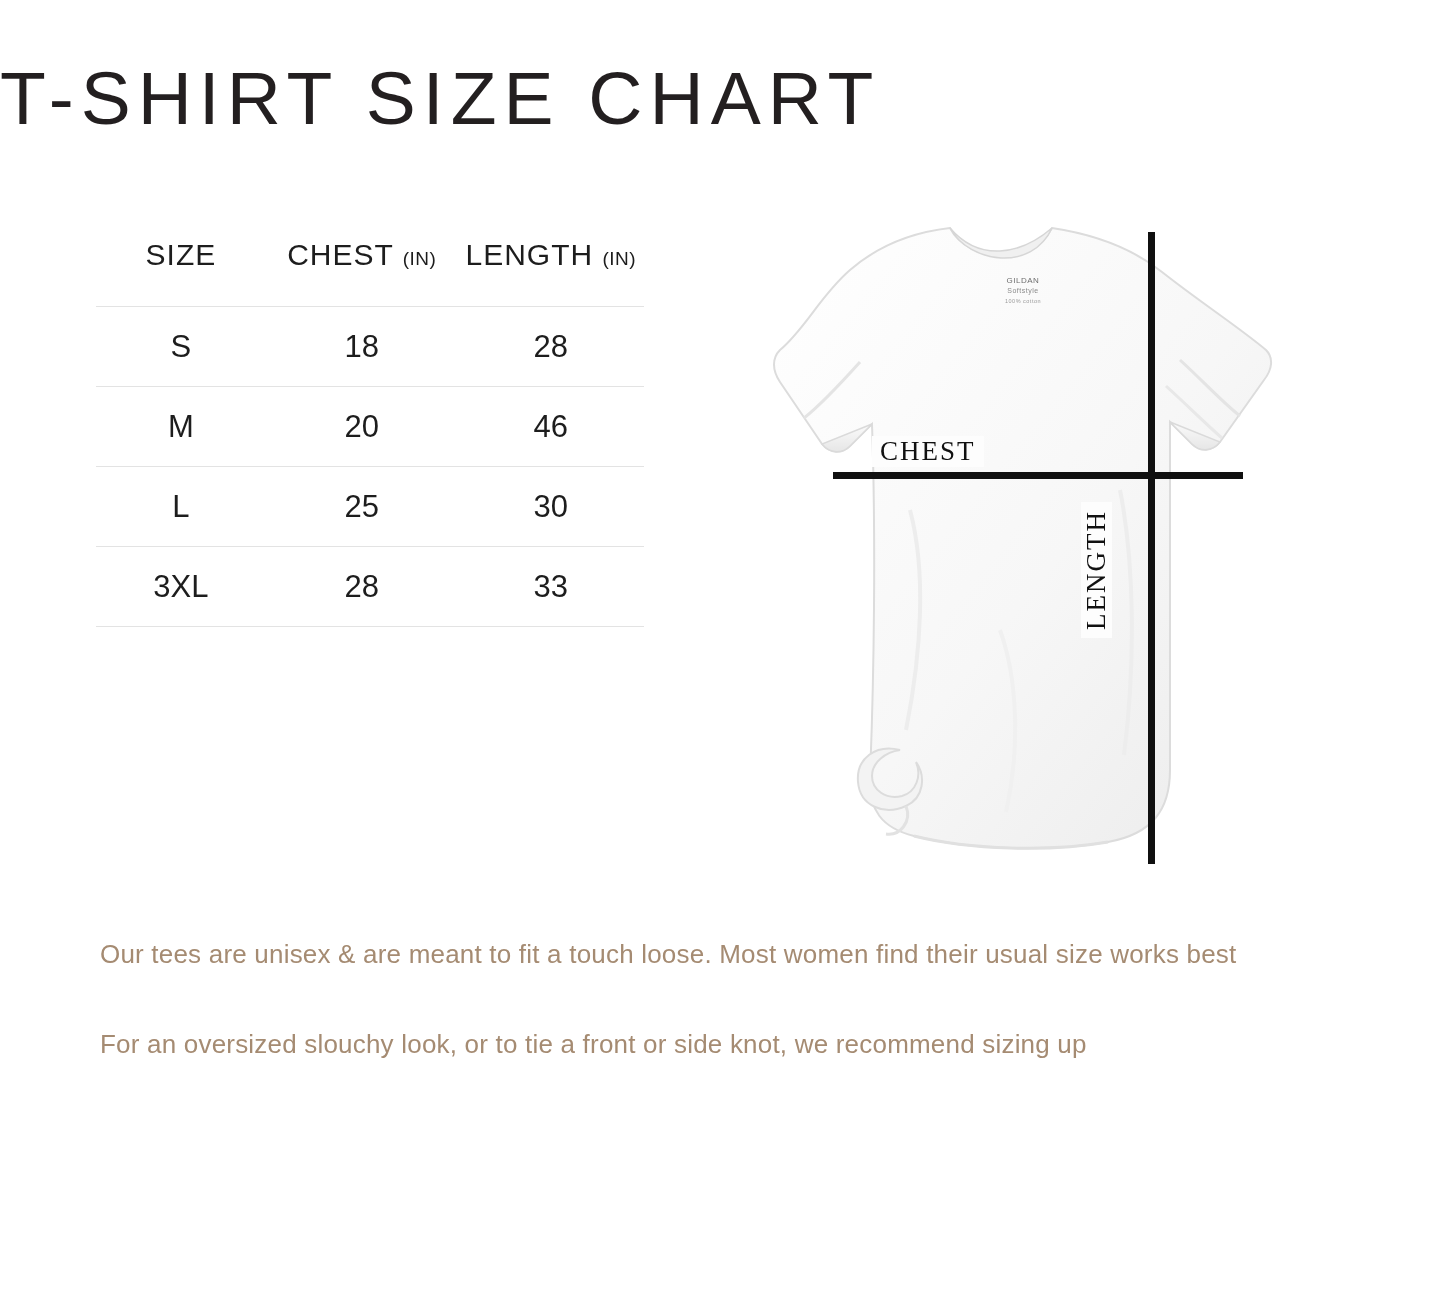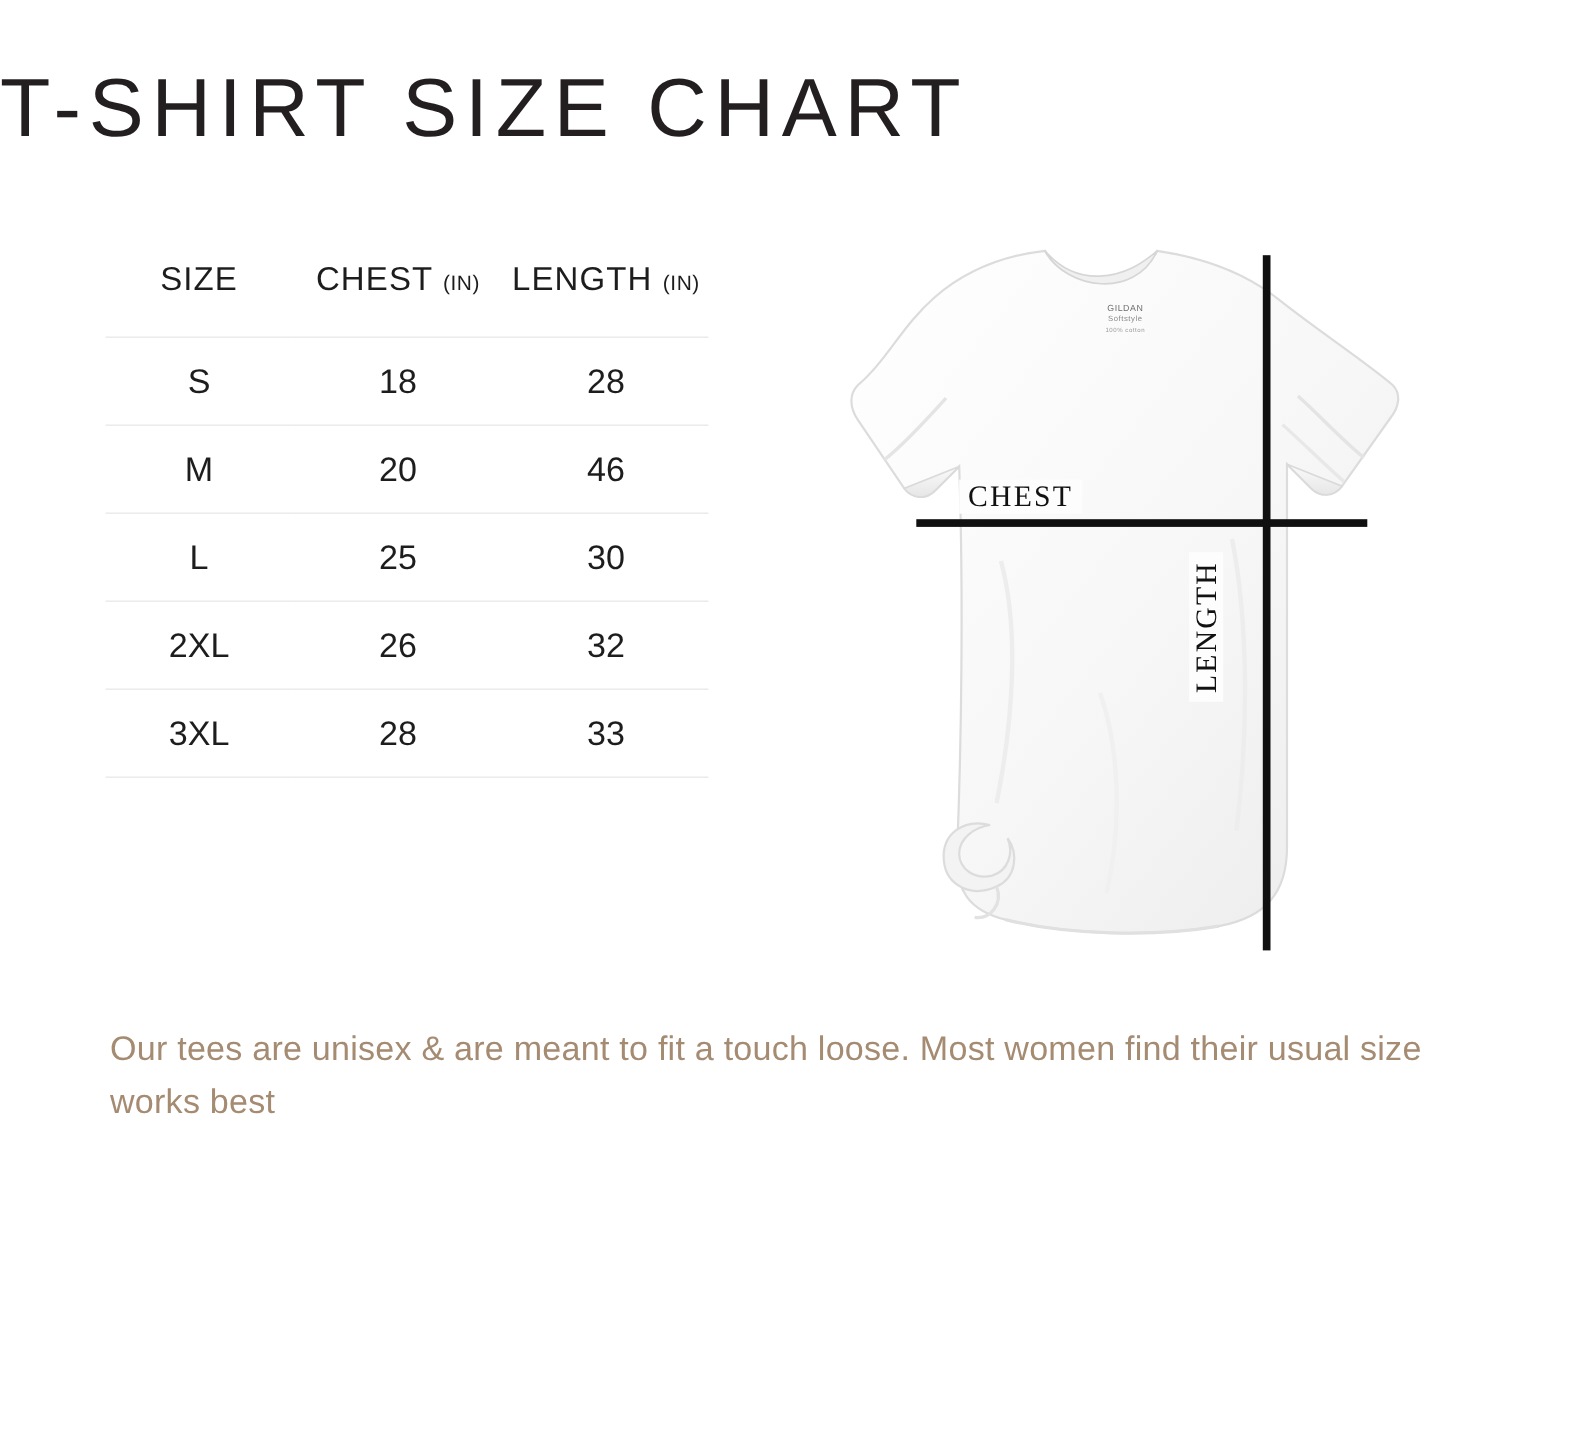--- a/index.html
+++ b/index.html
@@ -148,21 +148,21 @@
     position: absolute;
     left: 100px;
     top: 930px;
     width: 1260px;
     color: #a58b72;
     font-family: "Liberation Sans", sans-serif;
     font-weight: 300;
   }
   .notes p {
     margin: 0 0 42px 0;
-    font-size: 31px;
+    font-size: 26px;
     line-height: 48px;
     letter-spacing: 0.2px;
   }
   .notes p:last-child { margin-bottom: 0; }
 </style>
 </head>
 <body>
 
 <div class="title">T-SHIRT SIZE CHART</div>
 
@@ -191,25 +191,20 @@
       </tr>
       <tr>
         <td>M</td>
         <td>20</td>
         <td>46</td>
       </tr>
       <tr>
         <td>L</td>
         <td>25</td>
         <td>30</td>
-      </tr>
-      <tr>
-        <td>2XL</td>
-        <td>26</td>
-        <td>32</td>
       </tr>
       <tr>
         <td>3XL</td>
         <td>28</td>
         <td>33</td>
       </tr>
     </tbody>
   </table>
 </div>
 
@@ -282,13 +277,14 @@
   </div>
 
   <div class="measure-line line-vertical"></div>
   <div class="measure-line line-horizontal"></div>
   <div class="label-chest">CHEST</div>
   <div class="label-length">LENGTH</div>
 </div>
 
 <div class="notes">
   <p>Our tees are unisex &amp; are meant to fit a touch loose. Most women find their usual size works best</p>
+  <p>For an oversized slouchy look, or to tie a front or side knot, we recommend sizing up</p>
 </div>
 
 </body></html>

